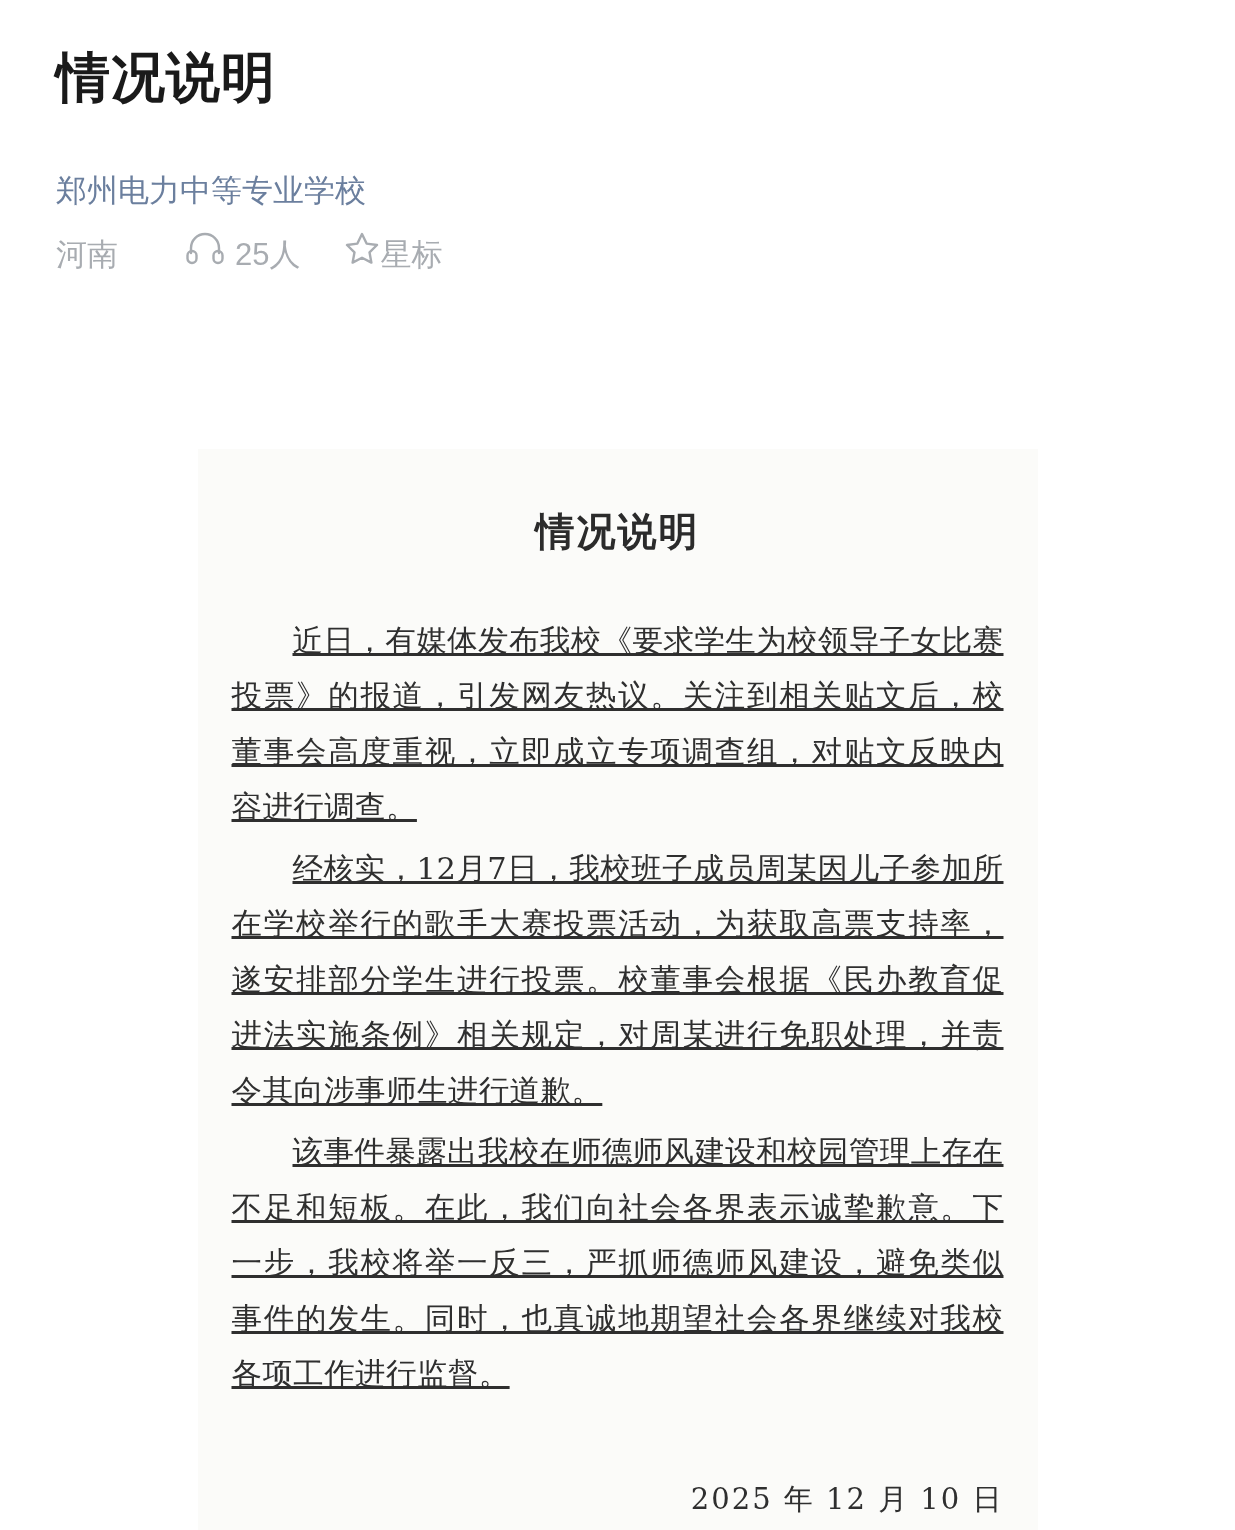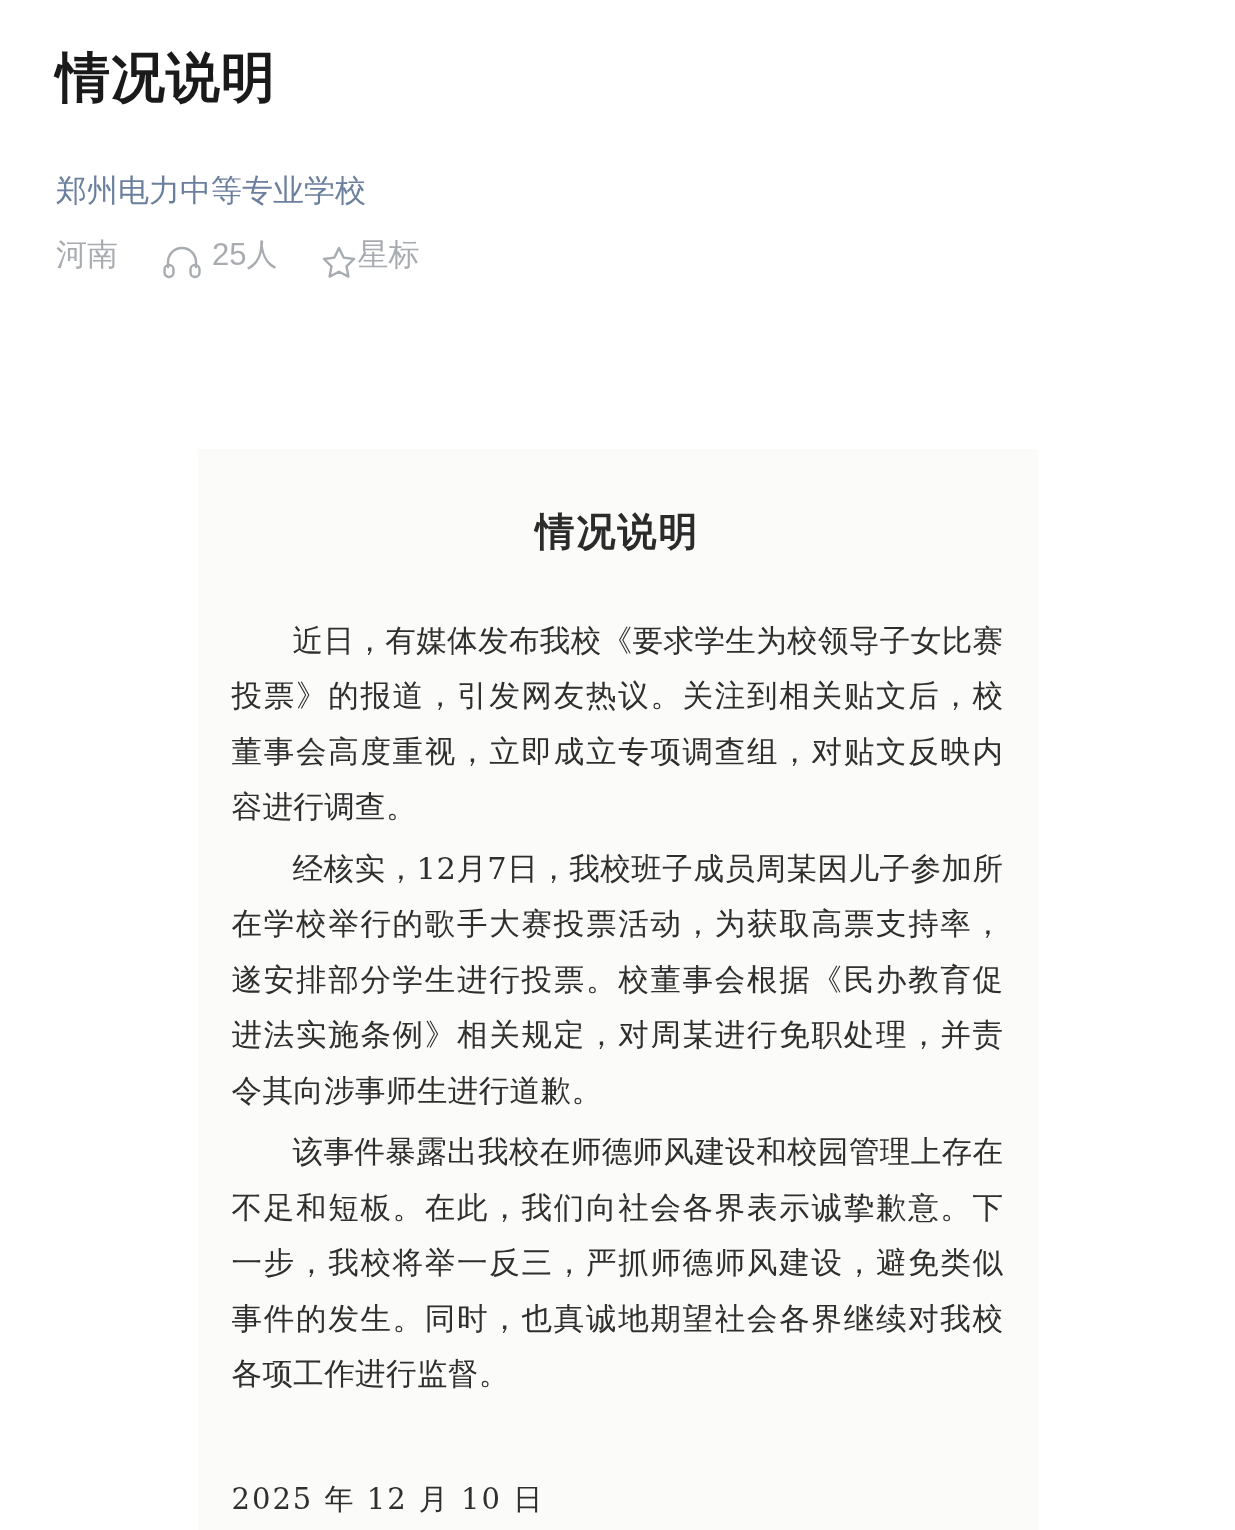--- a/index.html
+++ b/index.html
@@ -51,26 +51,26 @@
     white-space: nowrap;
     margin-top: 15px;
   }
   .pubtime {
     color: #a8acb1;
     white-space: nowrap;
     letter-spacing: 0.5px;
   }
   .region {
     color: #a8acb1;
-    margin-right: 44px;
+    margin-right: 67px;
     white-space: nowrap;
   }
   .listen-group, .star-group {
     display: inline-flex;
-    align-items: flex-end;
+    align-items: flex-start;
     color: #a8acb1;
     white-space: nowrap;
   }
   .listen-group { margin-right: 44px; }
   .icon-svg { display: block; }
   .listen-count { margin-left: 10px; }
   .star-label { }
 
   
   .doc-wrap {
@@ -99,24 +99,25 @@
     font-size: 30.5px;
     line-height: 1.82;
     color: #2f2f2f;
     text-align: justify;
     text-justify: inter-ideograph;
     letter-spacing: 0.4px;
   }
   .doc-body p {
     margin: 0 0 6px 0;
     text-indent: 2em;
+    text-decoration: underline;
   }
   .doc-date {
     margin-top: 78px;
-    text-align: left;
+    text-align: right;
     font-family: "DejaVu Serif", "Liberation Serif", serif;
     font-size: 29px;
     color: #2f2f2f;
     letter-spacing: 2px;
   }
 </style>
 </head>
 <body>
 
 <div class="page">

